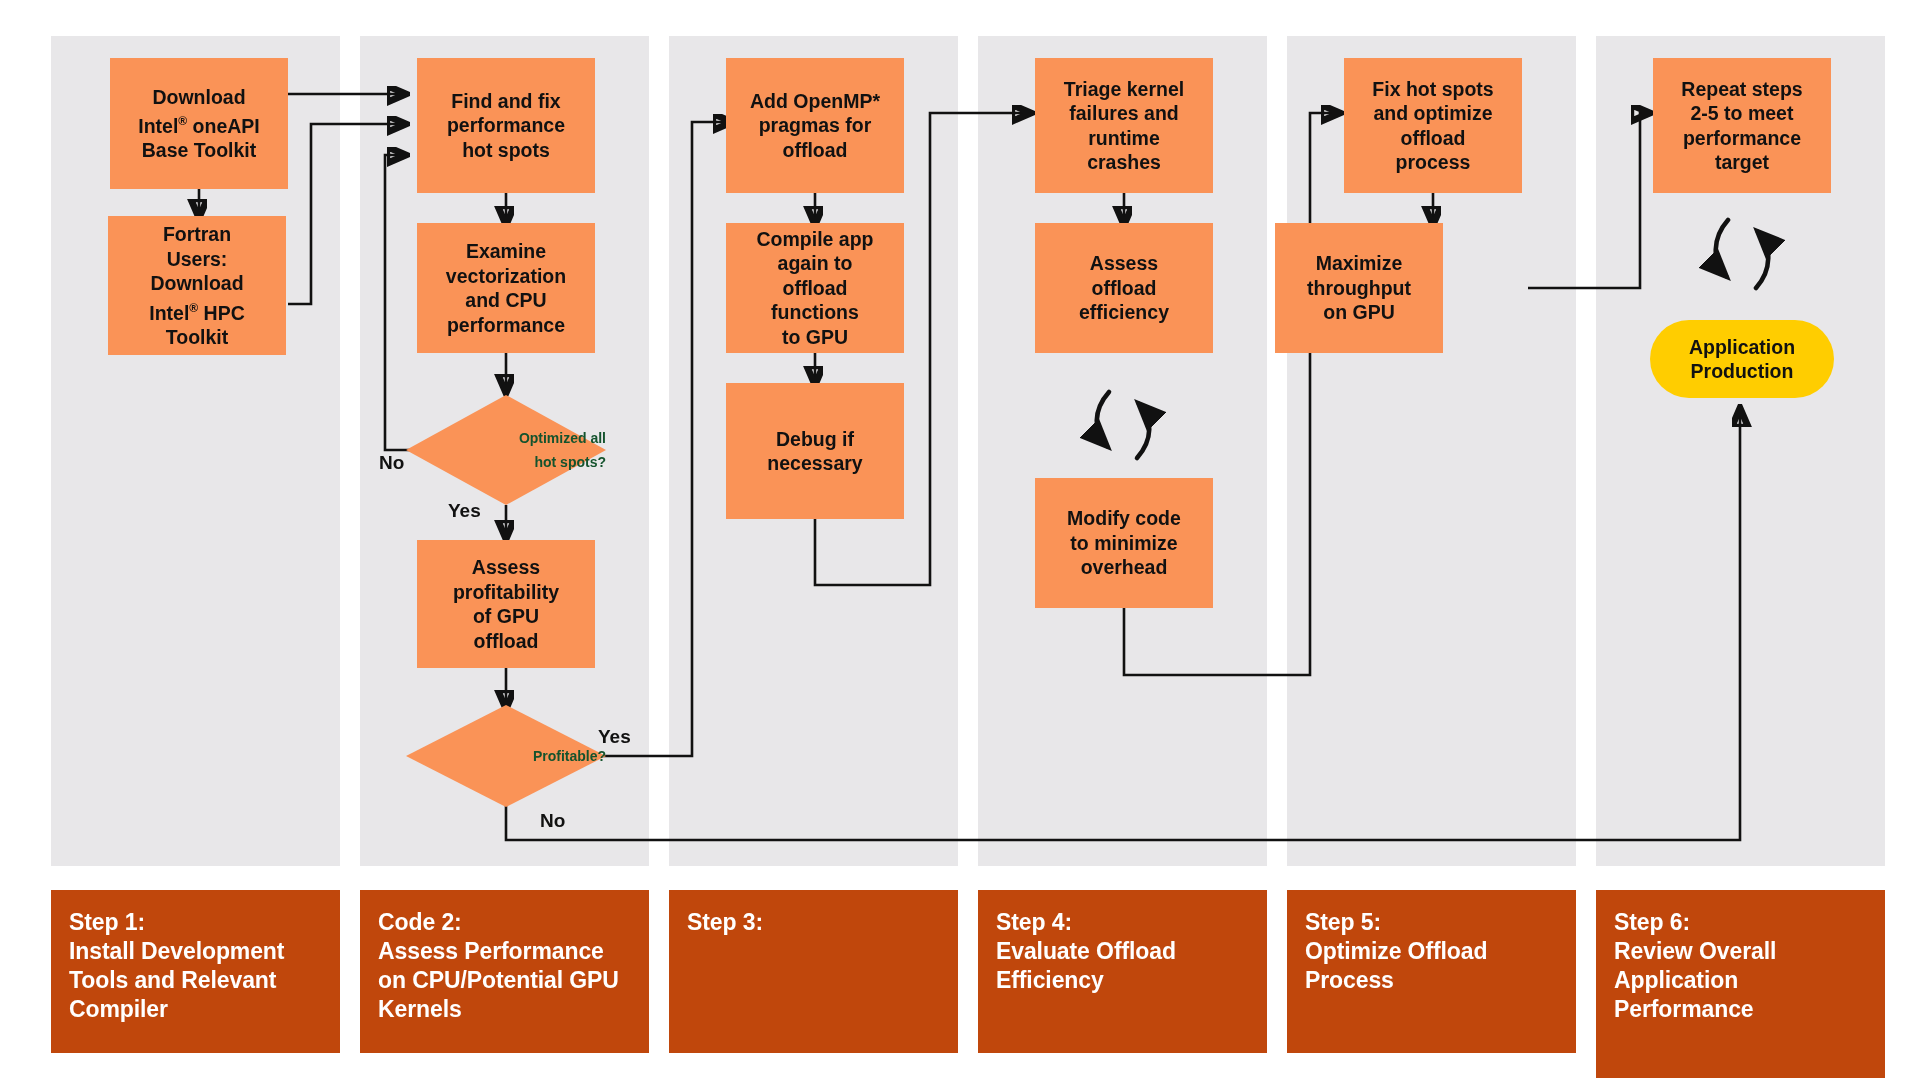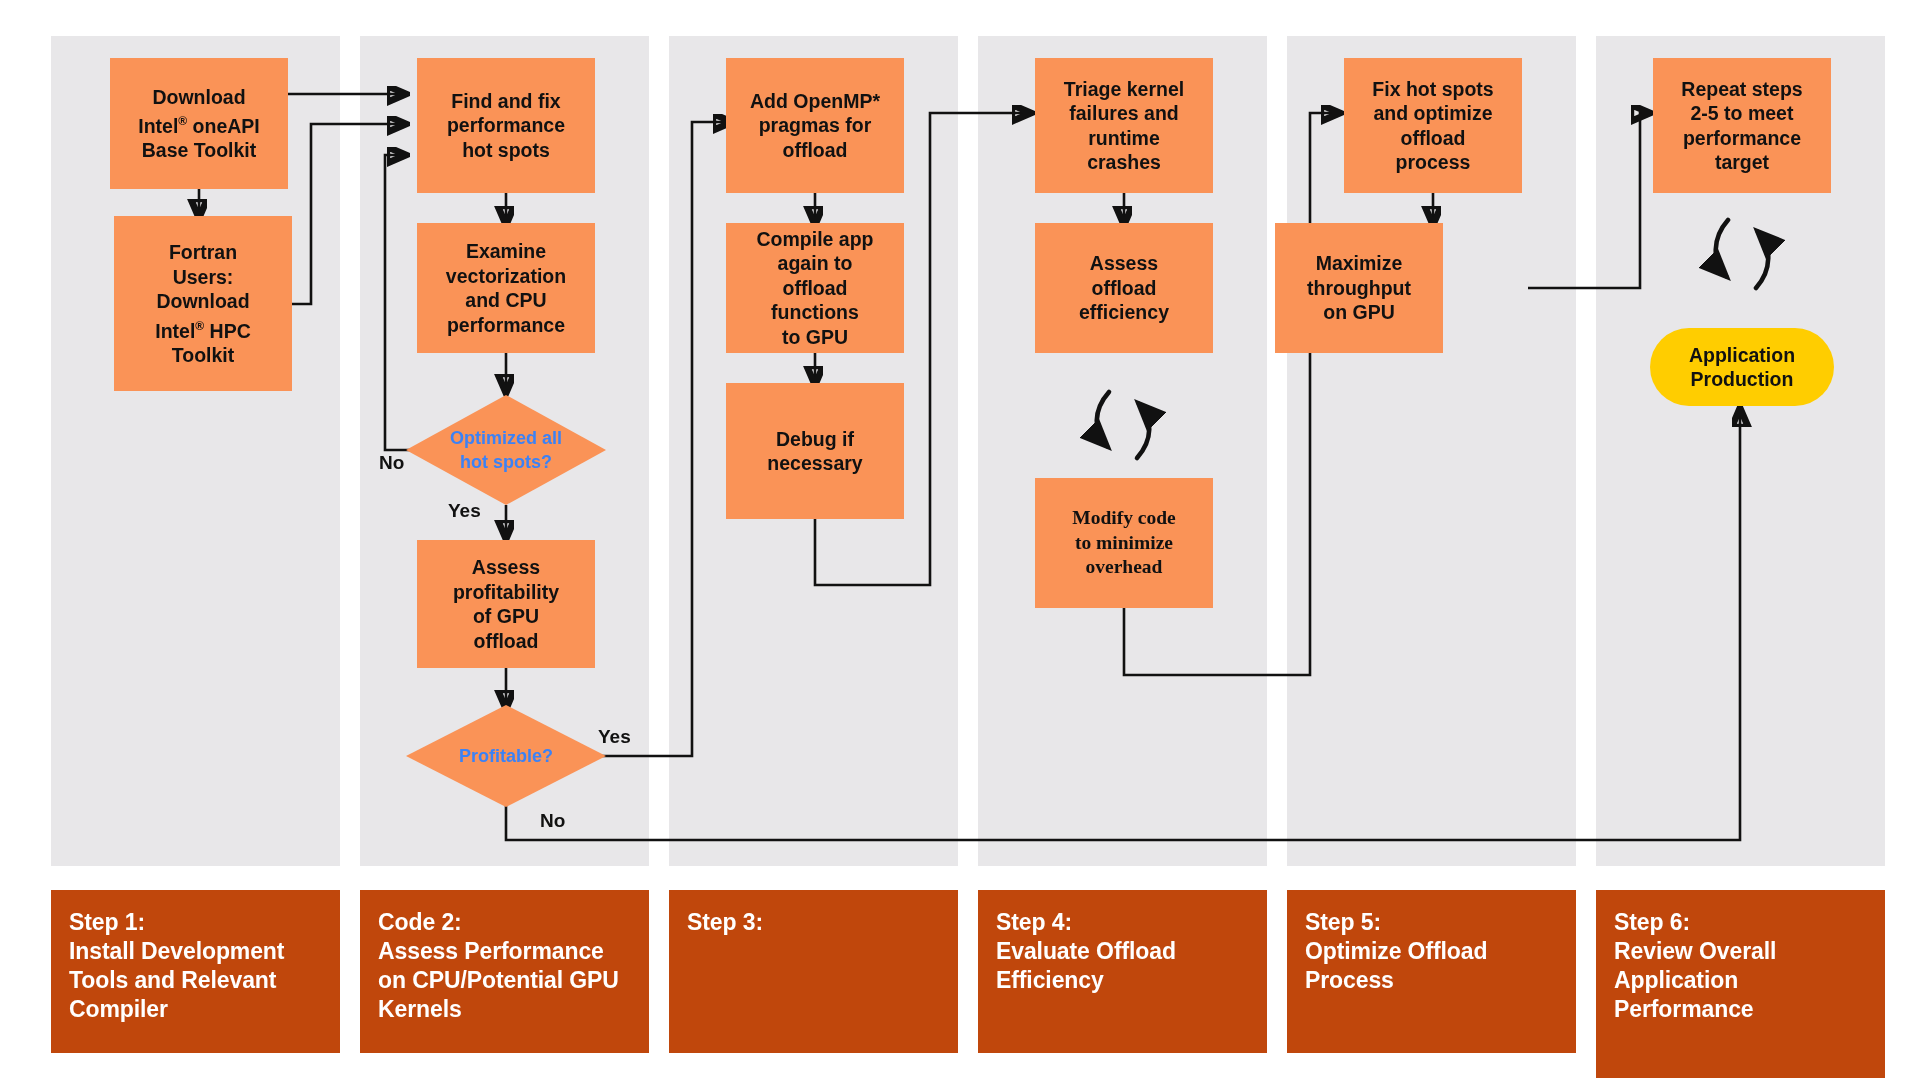--- a/index.html
+++ b/index.html
@@ -54,25 +54,25 @@
   .diamond-shape {
     position: absolute;
     inset: 0;
     background: #fa9357;
     clip-path: polygon(50% 0%, 100% 50%, 50% 100%, 0% 50%);
   }
   .diamond-label {
     position: relative;
     z-index: 2;
     width: 100%;
-    text-align: center;
-    font-weight: bold;
-    font-size: 18px;
+    text-align: right;
+    font-weight: bold;
+    font-size: 14px;
     line-height: 24.5px;
-    color: #3b82f6;
+    color: #14532d;
   }
   .pill {
     position: absolute;
     background: #ffcd00;
     color: #111111;
     border-radius: 999px;
     font-weight: bold;
     font-size: 19.5px;
     line-height: 24.5px;
     display: flex;
@@ -153,21 +153,21 @@
 
     <line x1="1433" y1="193" x2="1433" y2="223" marker-end="url(#arrow)"></line>
 
     <polyline points="1528,288 1640,288 1640,113 1648,113" marker-end="url(#arrow)"></polyline>
   </svg>
 
   <div class="node" style="left:110px; top:58px; width:178px; height:131px;">
     <span>Download<br>Intel<sup style="font-size:12px;">®</sup> oneAPI<br>Base Toolkit</span>
   </div>
 
-  <div class="node" style="left:114px; top:216px; width:178px; height:175px;">
+  <div class="node" style="left:108px; top:216px; width:178px; height:139px;">
     <span>Fortran<br>Users:<br>Download<br>Intel<sup style="font-size:12px;">®</sup> HPC<br>Toolkit</span>
   </div>
 
   <div class="node" style="left:417px; top:58px; width:178px; height:135px;">
     <span>Find and fix<br>performance<br>hot spots</span>
   </div>
 
   <div class="node" style="left:417px; top:223px; width:178px; height:130px;">
     <span>Examine<br>vectorization<br>and CPU<br>performance</span>
   </div>
@@ -211,21 +211,21 @@
       <defs>
         <marker id="ar2" markerWidth="8" markerHeight="8" refX="5.5" refY="3" orient="auto" markerUnits="strokeWidth">
           <path d="M0,0 L7,3 L0,6 z" fill="#111111"></path>
         </marker>
       </defs>
       <path d="M36,12 C20,30 20,52 34,66" fill="none" stroke="#111111" stroke-width="4.6" stroke-linecap="round" marker-end="url(#ar2)"></path>
       <path d="M64,78 C80,60 80,38 66,24" fill="none" stroke="#111111" stroke-width="4.6" stroke-linecap="round" marker-end="url(#ar2)"></path>
     </svg>
   </div>
 
-  <div class="node" style="left:1035px; top:478px; width:178px; height:130px;font-family:Liberation Serif, serif;">
+  <div class="node" style="left:1035px; top:478px; width:178px; height:130px;">
     <span>Modify code<br>to minimize<br>overhead</span>
   </div>
 
   <div class="node" style="left:1344px; top:58px; width:178px; height:135px;">
     <span>Fix hot spots<br>and optimize<br>offload<br>process</span>
   </div>
 
   <div class="node" style="left:1275px; top:223px; width:168px; height:130px;">
     <span>Maximize<br>throughput<br>on GPU</span>
   </div>
@@ -239,21 +239,21 @@
       <defs>
         <marker id="ar3" markerWidth="8" markerHeight="8" refX="5.5" refY="3" orient="auto" markerUnits="strokeWidth">
           <path d="M0,0 L7,3 L0,6 z" fill="#111111"></path>
         </marker>
       </defs>
       <path d="M36,12 C20,30 20,54 34,68" fill="none" stroke="#111111" stroke-width="4.6" stroke-linecap="round" marker-end="url(#ar3)"></path>
       <path d="M64,80 C80,62 80,38 66,24" fill="none" stroke="#111111" stroke-width="4.6" stroke-linecap="round" marker-end="url(#ar3)"></path>
     </svg>
   </div>
 
-  <div class="pill" style="left:1650px; top:328px; width:184px; height:78px;">
+  <div class="pill" style="left:1650px; top:320px; width:184px; height:78px;">
     <span>Application<br>Production</span>
   </div>
 
   <div class="edge-label" style="left:379px; top:452px;">No</div>
   <div class="edge-label" style="left:448px; top:500px;">Yes</div>
   <div class="edge-label" style="left:598px; top:726px;">Yes</div>
   <div class="edge-label" style="left:540px; top:810px;">No</div>
 
   <div class="step-card" style="left:51px; top:890px; width:289px; height:163px;">
     <span class="step-title">Step 1:</span>

